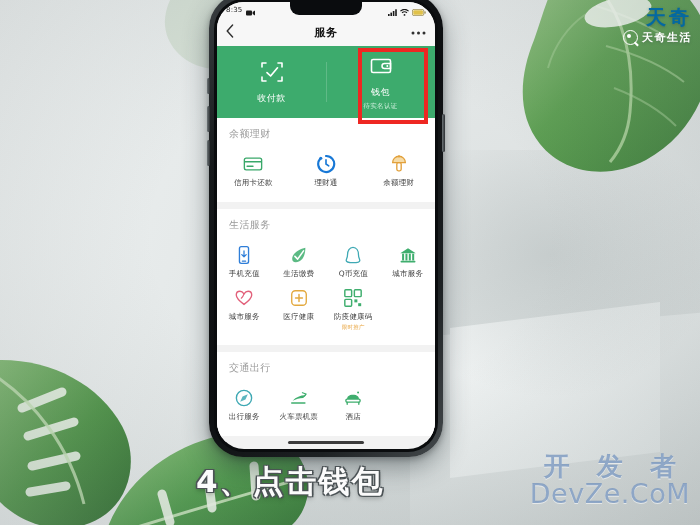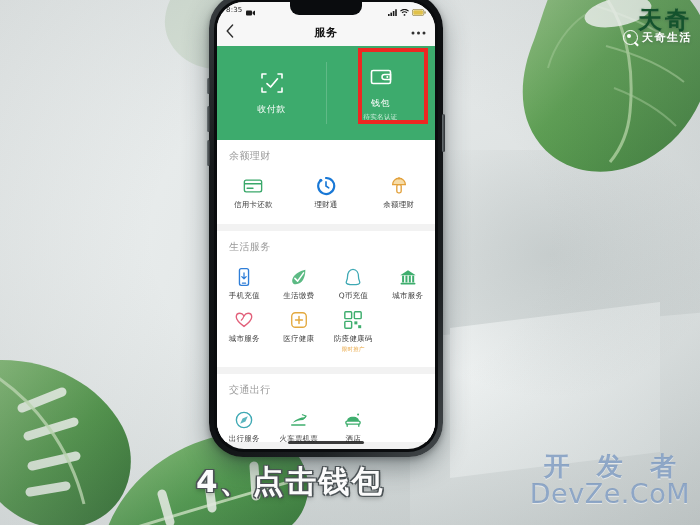--- a/index.html
+++ b/index.html
@@ -96,21 +96,21 @@
   }
   #nav-more{font-size:12px;color:#303030;letter-spacing:1px;line-height:1;width:20px;text-align:right;cursor:pointer;}
 
   
   #content{
     height:396px;overflow:hidden;background:#f2f2f2;
   }
 
   
   #hero{
-    background:#3dab6d;display:flex;position:relative;height:94px;
+    background:#3dab6d;display:flex;position:relative;height:72px;
   }
   .hero-cell{
     flex:1;display:flex;flex-direction:column;align-items:center;
     justify-content:center;gap:4px;position:relative;cursor:pointer;
   }
   .hero-label{font-size:9px;color:#ffffff;letter-spacing:.5px;}
   .hero-sub{font-size:6.5px;color:#cdeedb;letter-spacing:.3px;margin-top:-1px;}
   #hero-divider{
     position:absolute;left:50%;top:16px;bottom:16px;width:1px;
     background:rgba(255,255,255,.18);
@@ -141,21 +141,21 @@
   .grid.cols3 .cell{width:33.333%;}
 
   .home-indicator{
     position:absolute;left:50%;transform:translateX(-50%);bottom:5px;
     width:76px;height:3px;border-radius:2px;background:#1b1b1b;opacity:.85;
   }
 
   
   #wm-top{
     position:absolute;right:8px;top:4px;
-    font-size:24px;color:#14532d;font-weight:700;letter-spacing:3px;
+    font-size:20px;color:#0369a1;font-weight:700;letter-spacing:3px;
     text-shadow:0 1px 3px rgba(60,70,70,.45);
   }
   #wm-brand{
     position:absolute;right:8px;top:30px;
     display:flex;align-items:center;gap:4px;
     font-size:11px;color:#ffffff;font-weight:700;letter-spacing:1.5px;
     text-shadow:0 1px 3px rgba(60,70,70,.45);
   }
   #wm-brand .mark{
     width:13px;height:13px;border-radius:50%;

